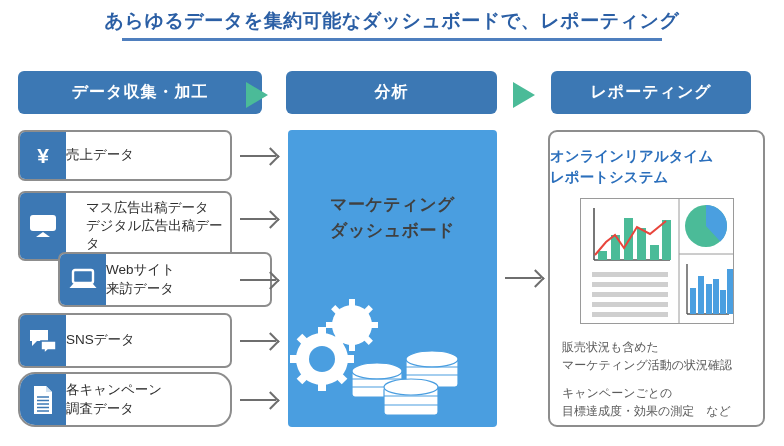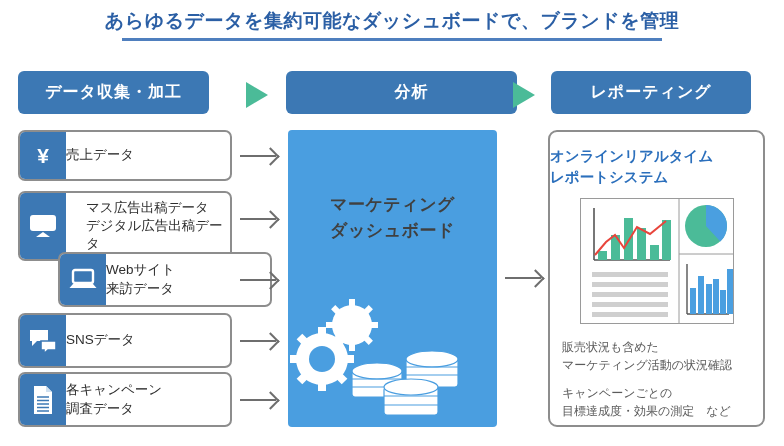--- a/index.html
+++ b/index.html
@@ -19,22 +19,22 @@
     position:absolute;left:122px;top:38px;width:540px;height:3px;
     background:#4f7fbe;
   }
 
   
   .hdr{
     position:absolute;height:43px;border-radius:6px;background:#3c78b4;
     color:#fff;font-size:16px;font-weight:bold;letter-spacing:1px;
     display:flex;align-items:center;justify-content:center;
   }
-  .hdr-collect{left:18px;top:71px;width:191px;}
-  .hdr-analyze{left:286px;top:71px;width:211px;padding-left:20px;}
+  .hdr-collect{left:18px;top:71px;width:244px;}
+  .hdr-analyze{left:286px;top:71px;width:211px;}
   .hdr-report {left:551px;top:71px;width:200px;}
 
   .tri{
     position:absolute;top:82px;width:0;height:0;
     border-top:13px solid transparent;border-bottom:13px solid transparent;
     border-left:22px solid #4bbb98;
   }
   .tri-1{left:246px;}
   .tri-2{left:513px;}
 
@@ -49,21 +49,21 @@
     display:flex;align-items:center;justify-content:center;
   }
   .card-lbl{
     flex:1;display:flex;align-items:center;
     font-size:13.5px;color:#2f2f2f;line-height:1.35;white-space:pre-line;
   }
   .c1{top:130px;height:51px;}
   .c2{top:191px;height:70px;gap:20px;}
   .c3{top:252px;height:55px;margin-left:40px;}
   .c4{top:313px;height:55px;}
-  .c5{top:372px;height:55px;}
+  .c5{top:372px;height:55px;border-radius:17px;}
 
   
   .arrow{position:absolute;height:2px;background:#6e6e6e;}
   .arrow:after{
     content:"";position:absolute;right:-1px;top:-5px;
     width:11px;height:11px;border-top:2px solid #6e6e6e;border-right:2px solid #6e6e6e;
     transform:rotate(45deg);transform-origin:center;
   }
   .a1{left:240px;top:155px;width:36px;}
   .a2{left:240px;top:218px;width:36px;}
@@ -97,21 +97,21 @@
     position:absolute;left:12px;top:206px;width:200px;
     color:#5b5b5b;font-size:12px;line-height:1.5;
   }
   .notes p{margin:0 0 10px 0;white-space:pre-line;}
 </style>
 </head>
 <body>
 
 <div id="root">
 
-  <div class="title">あらゆるデータを集約可能なダッシュボードで、ブランドを管理</div>
+  <div class="title">あらゆるデータを集約可能なダッシュボードで、レポーティング</div>
   <div class="title-rule"></div>
 
   <div class="hdr hdr-collect">データ収集・加工</div>
   <div class="tri tri-1"></div>
   <div class="hdr hdr-analyze">分析</div>
   <div class="tri tri-2"></div>
   <div class="hdr hdr-report">レポーティング</div>
 
   <div class="card c1">
     <div class="card-ico">

